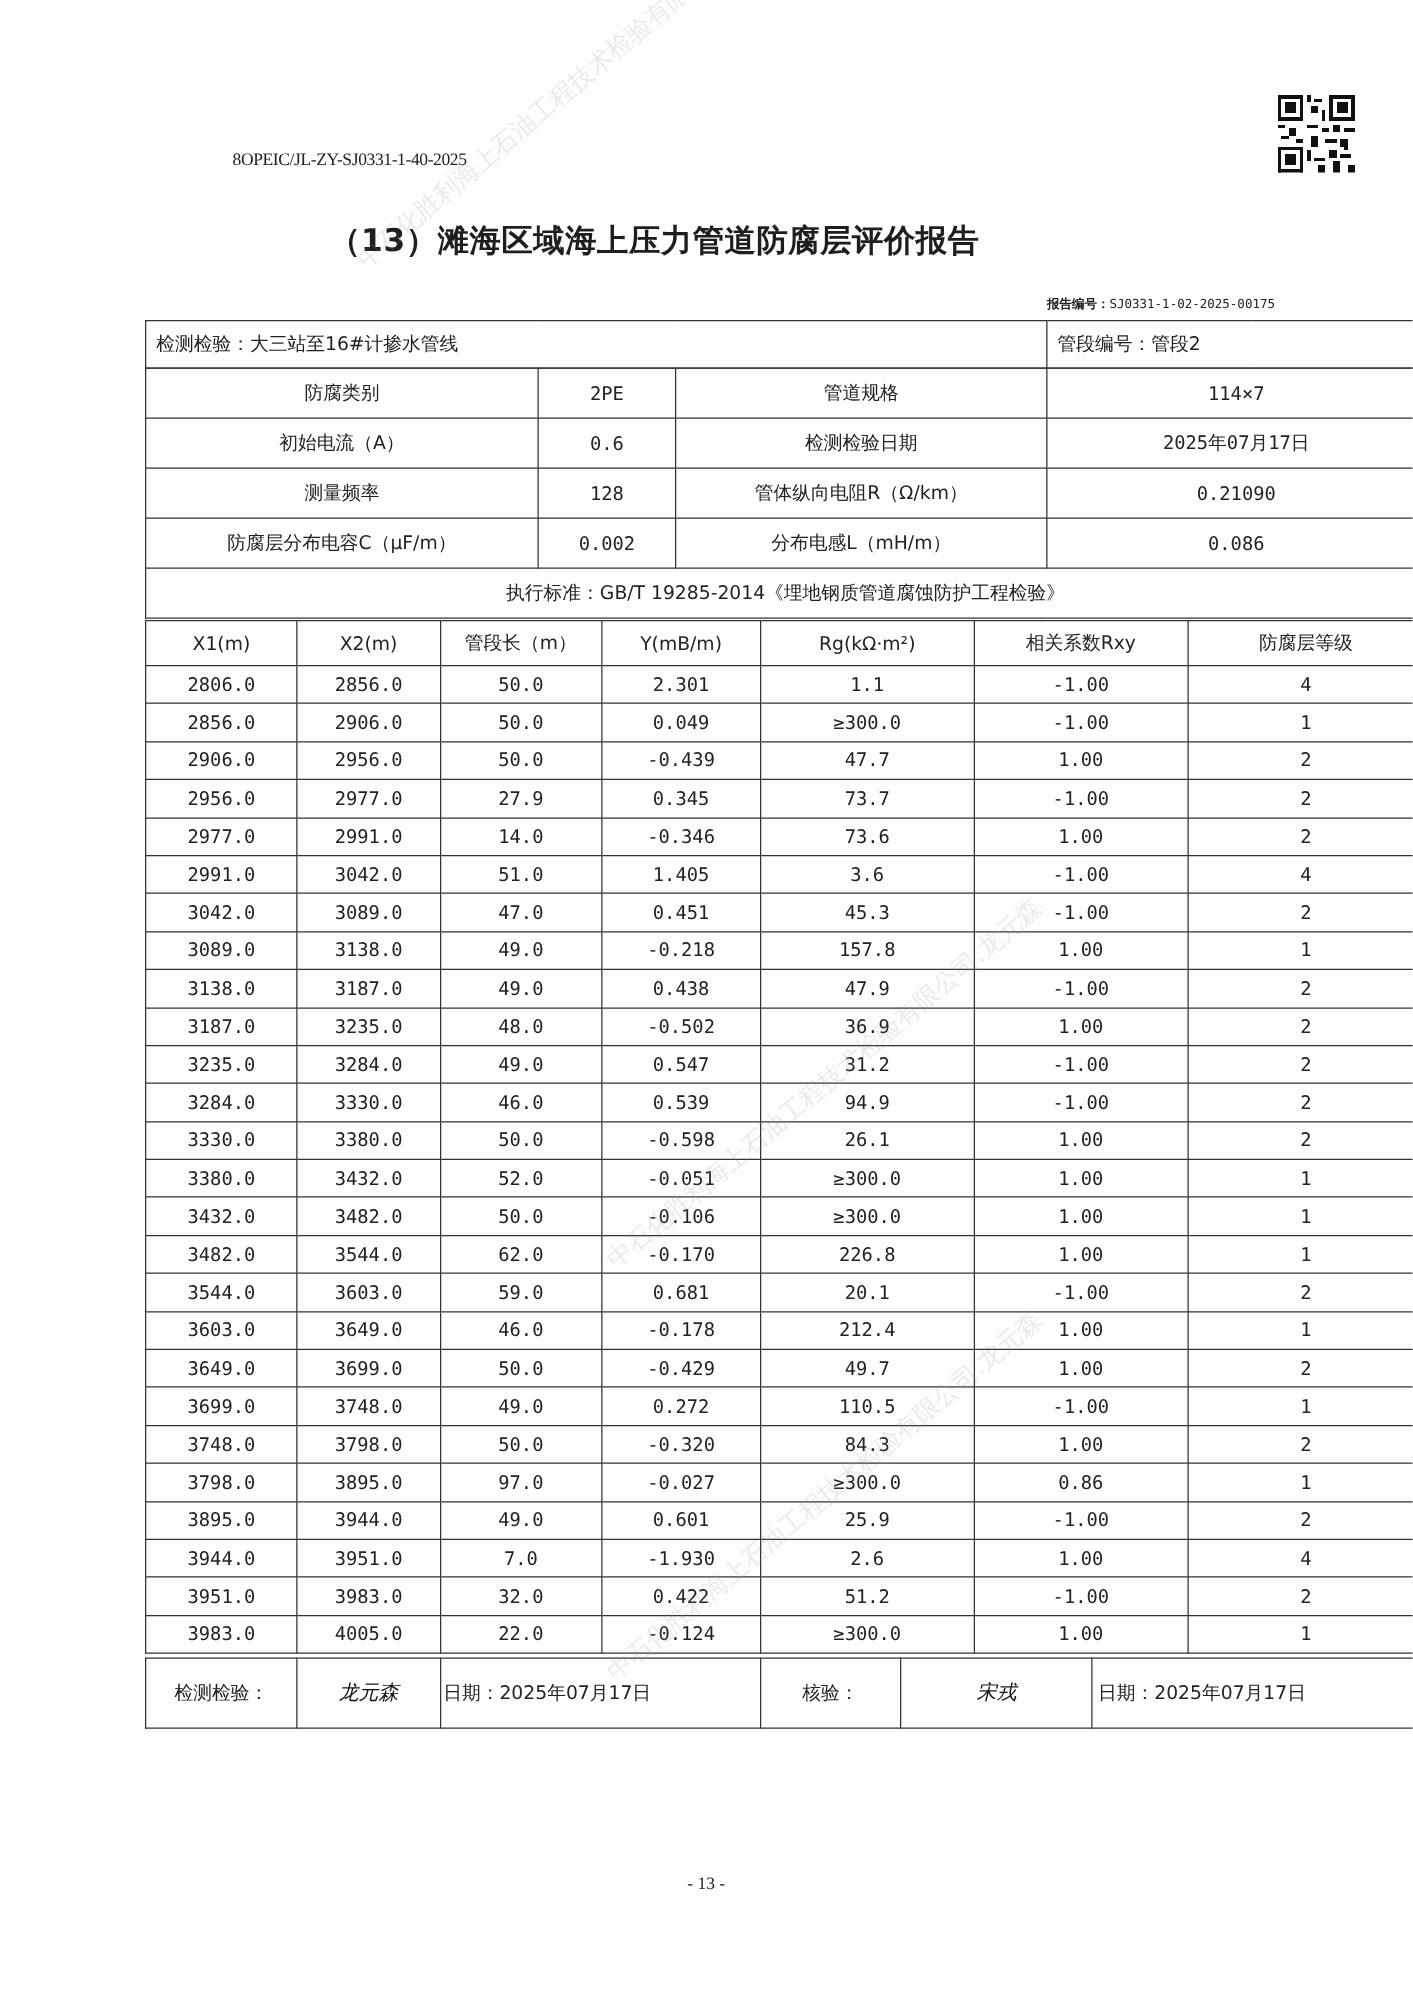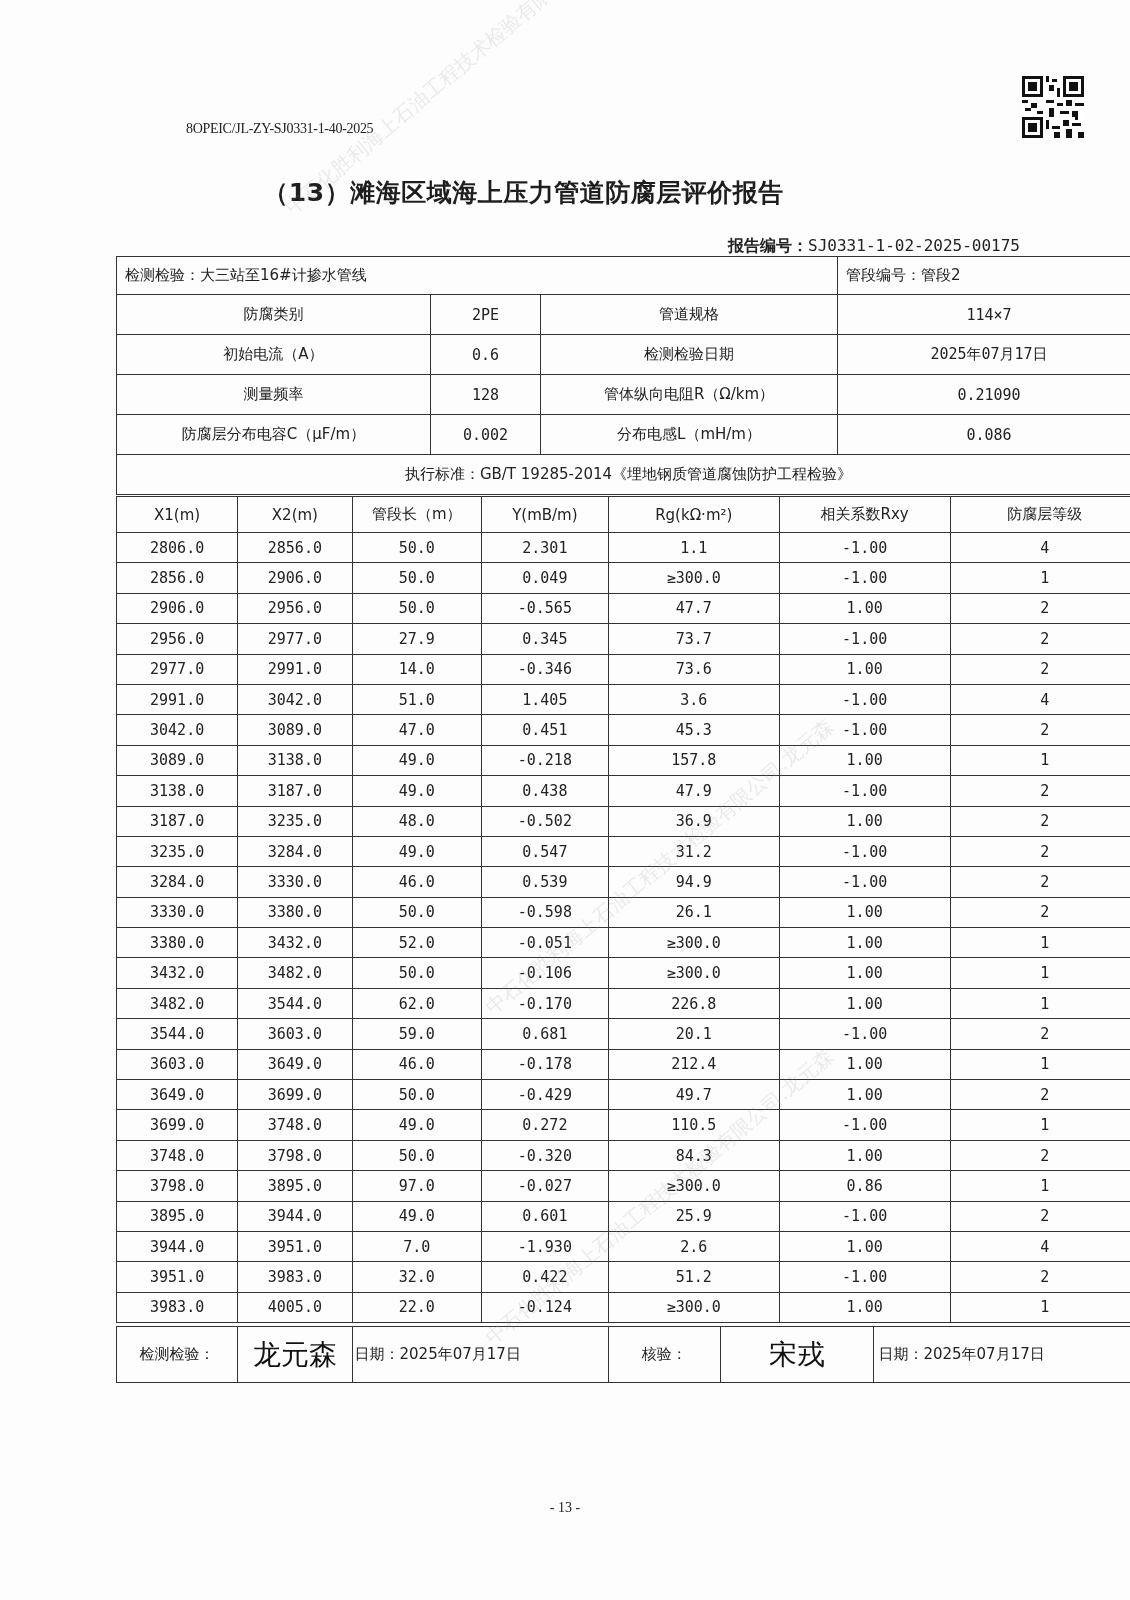--- a/index.html
+++ b/index.html
@@ -5,37 +5,37 @@
     html, body { margin: 0; padding: 0; background: #fdfdfd; }
     body { width: 1130px; height: 1600px; position: relative; overflow: hidden;
            font-family: "DejaVu Serif", "Liberation Serif", serif; color: #1a1a1a; }
     .doc-code { position: absolute; left: 186px; top: 121px; font-family: "Liberation Serif", serif;
                 font-size: 14px; letter-spacing: -0.3px; color: #222; text-align: center; }
     .qr { position: absolute; left: 1022px; top: 76px; width: 62px; height: 62px; }
     .title { position: absolute; left: 0; width: 1047px; top: 176px; text-align: center;
              font-family: "DejaVu Sans", sans-serif; font-size: 25px; font-weight: bold; color: #1e1e1e;
              letter-spacing: 0.5px; }
     .report-no { position: absolute; right: 110px; top: 236px; font-family: "DejaVu Sans", sans-serif;
-                 font-size: 16px; font-weight: bold; color: #222; }
+                 font-size: 10px; font-weight: bold; color: #222; }
     .report-no .val { font-family: "DejaVu Sans Mono", monospace; font-weight: normal; }
     table { position: absolute; left: 116px; border-collapse: collapse; table-layout: fixed; }
     td { border: 1.5px solid #333; text-align: center; vertical-align: middle; padding: 0;
          font-family: "DejaVu Sans Mono", "Liberation Mono", monospace; font-size: 15px; color: #222;
          white-space: nowrap; overflow: hidden; }
     td.cn { font-family: "DejaVu Sans", sans-serif; font-size: 15px; }
     td.left { text-align: left; padding-left: 8px; }
     .info { top: 256px; width: 1024px; }
     .info tr { height: 40px; }
     .info tr.r0 { height: 38px; }
     .data { top: 496px; width: 1024px; }
     .data tr { height: 30.4px; }
     .data tr.hd { height: 36px; }
     .sign { top: 1326px; width: 1024px; }
     .sign tr { height: 56px; }
-    .sig-script { font-family: "DejaVu Serif", serif; font-size: 28px; color: #111; }
+    .sig-script { font-family: "DejaVu Serif", serif; font-style: italic; font-size: 16px; color: #111; }
     .watermark { position: absolute; font-family: "DejaVu Sans", sans-serif; color: rgba(150,150,160,0.18);
                  font-size: 20px; transform-origin: left top; white-space: nowrap; pointer-events: none; }
     .page-num { position: absolute; left: 0; width: 1130px; top: 1500px; text-align: center;
                 font-family: "Liberation Serif", serif; font-size: 14px; color: #222; }
   </style>
 </head>
 <body>
 
 <div class="doc-code">8OPEIC/JL-ZY-SJ0331-1-40-2025</div>
 
@@ -182,21 +182,21 @@
         <td>50.0</td>
         <td>0.049</td>
         <td>≥300.0</td>
         <td>-1.00</td>
         <td>1</td>
       </tr>
       <tr>
         <td>2906.0</td>
         <td>2956.0</td>
         <td>50.0</td>
-        <td>-0.565</td>
+        <td>-0.439</td>
         <td>47.7</td>
         <td>1.00</td>
         <td>2</td>
       </tr>
       <tr>
         <td>2956.0</td>
         <td>2977.0</td>
         <td>27.9</td>
         <td>0.345</td>
         <td>73.7</td>

